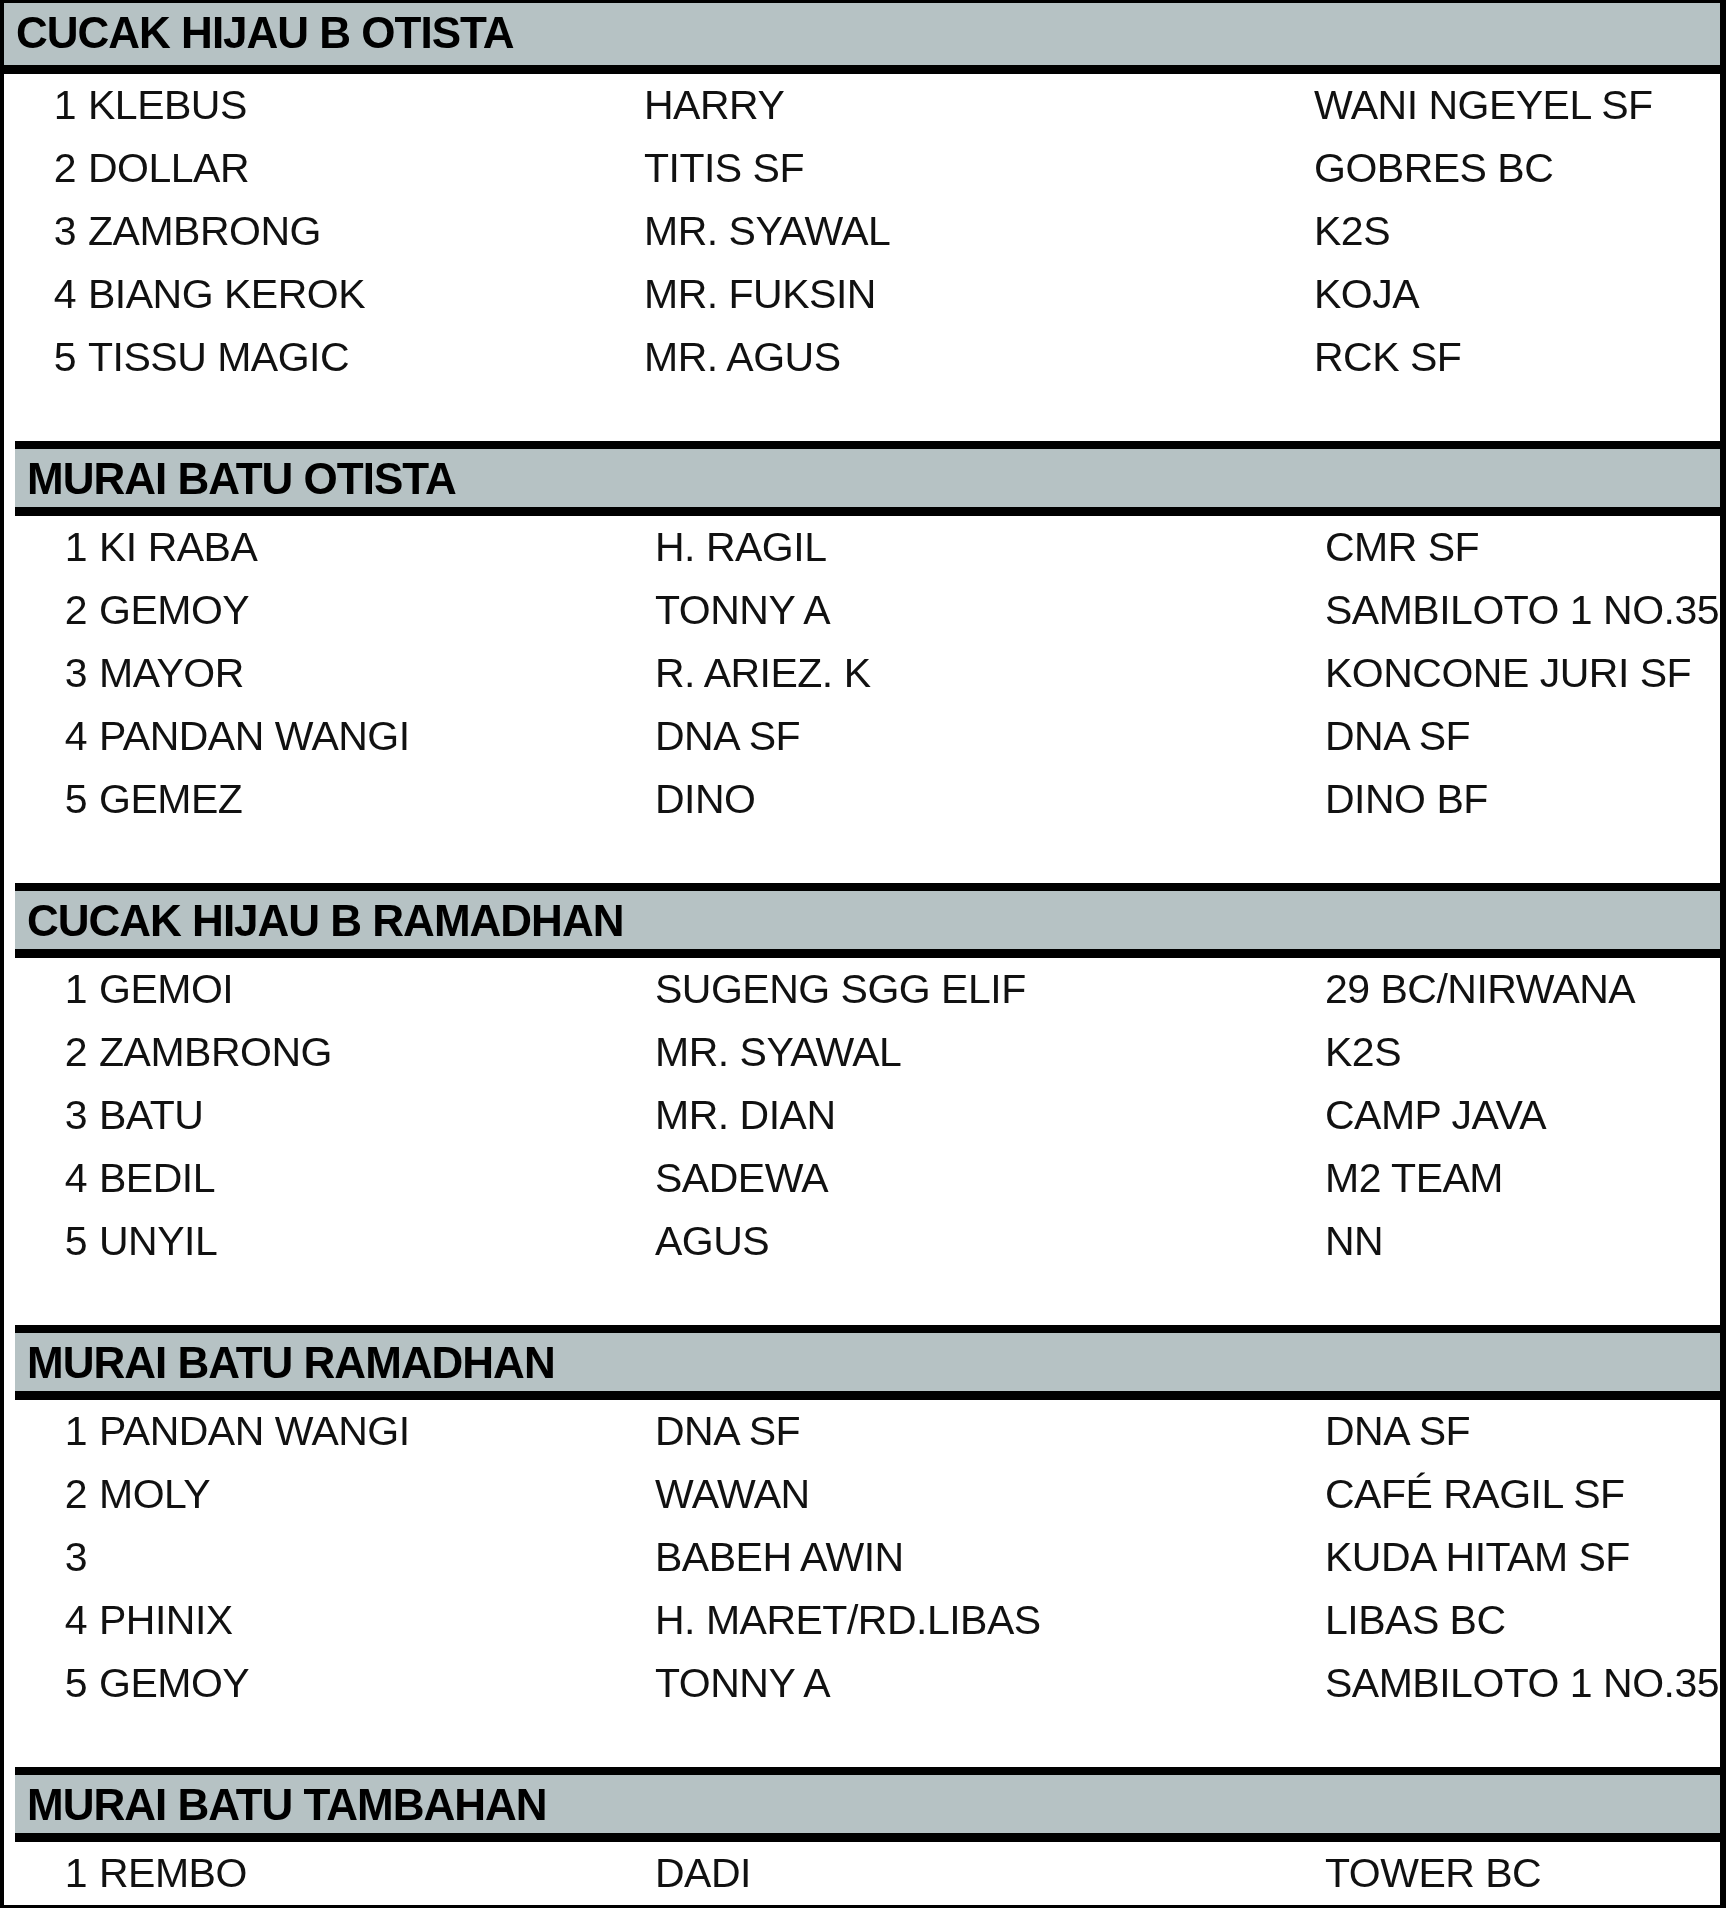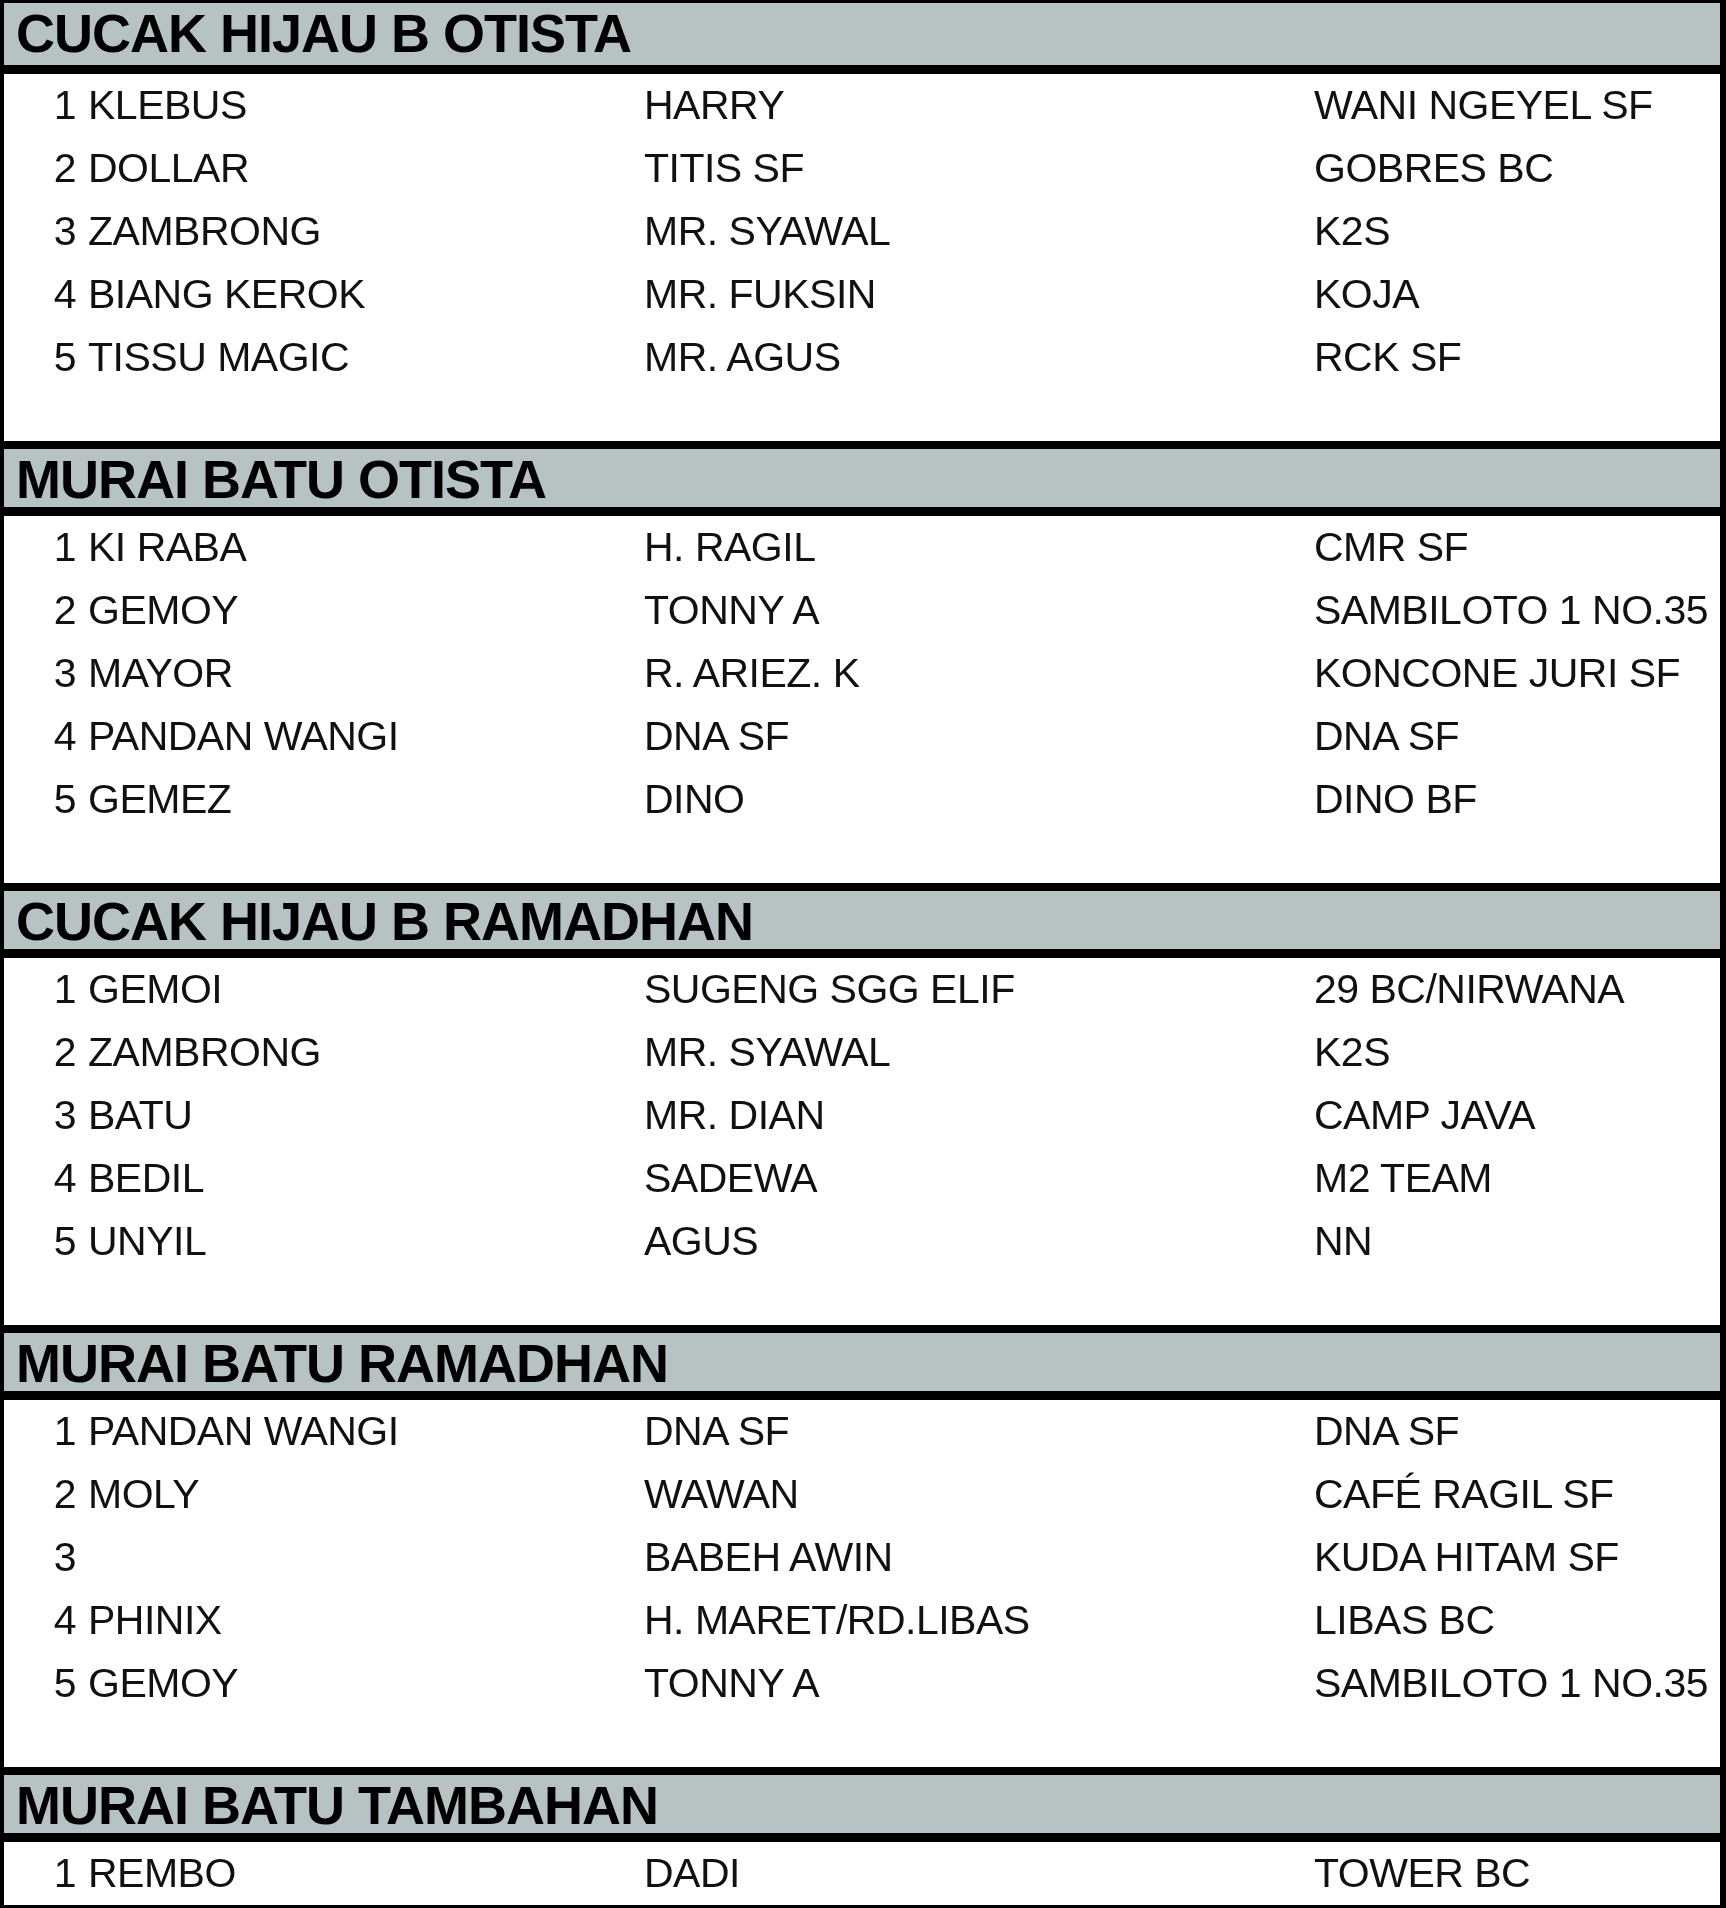--- a/index.html
+++ b/index.html
@@ -9,29 +9,29 @@
     box-sizing:border-box;
     background:#ffffff;
     border-top:3px solid #000;
     border-left:4px solid #000;
     border-right:6px solid #000;
     overflow:hidden;
     font-family:"Liberation Sans", sans-serif;
     color:#111;
   }
   .section{position:relative;}
-  .section + .section{margin-top:52px;}
+  .section + .section{margin-top:52px;margin-left:11px;}
   .section-header{
     box-sizing:border-box;
     height:71px;
     background:#b6c2c4;
     border-bottom:9px solid #000;
     line-height:60px;
     font-weight:bold;
-    font-size:54px;
+    font-size:44px;
     letter-spacing:-1px;
     color:#000;
     padding-left:12px;
     white-space:nowrap;
   }
   .section + .section .section-header{
     height:75px;
     border-top:8px solid #000;
   }
   .row{

